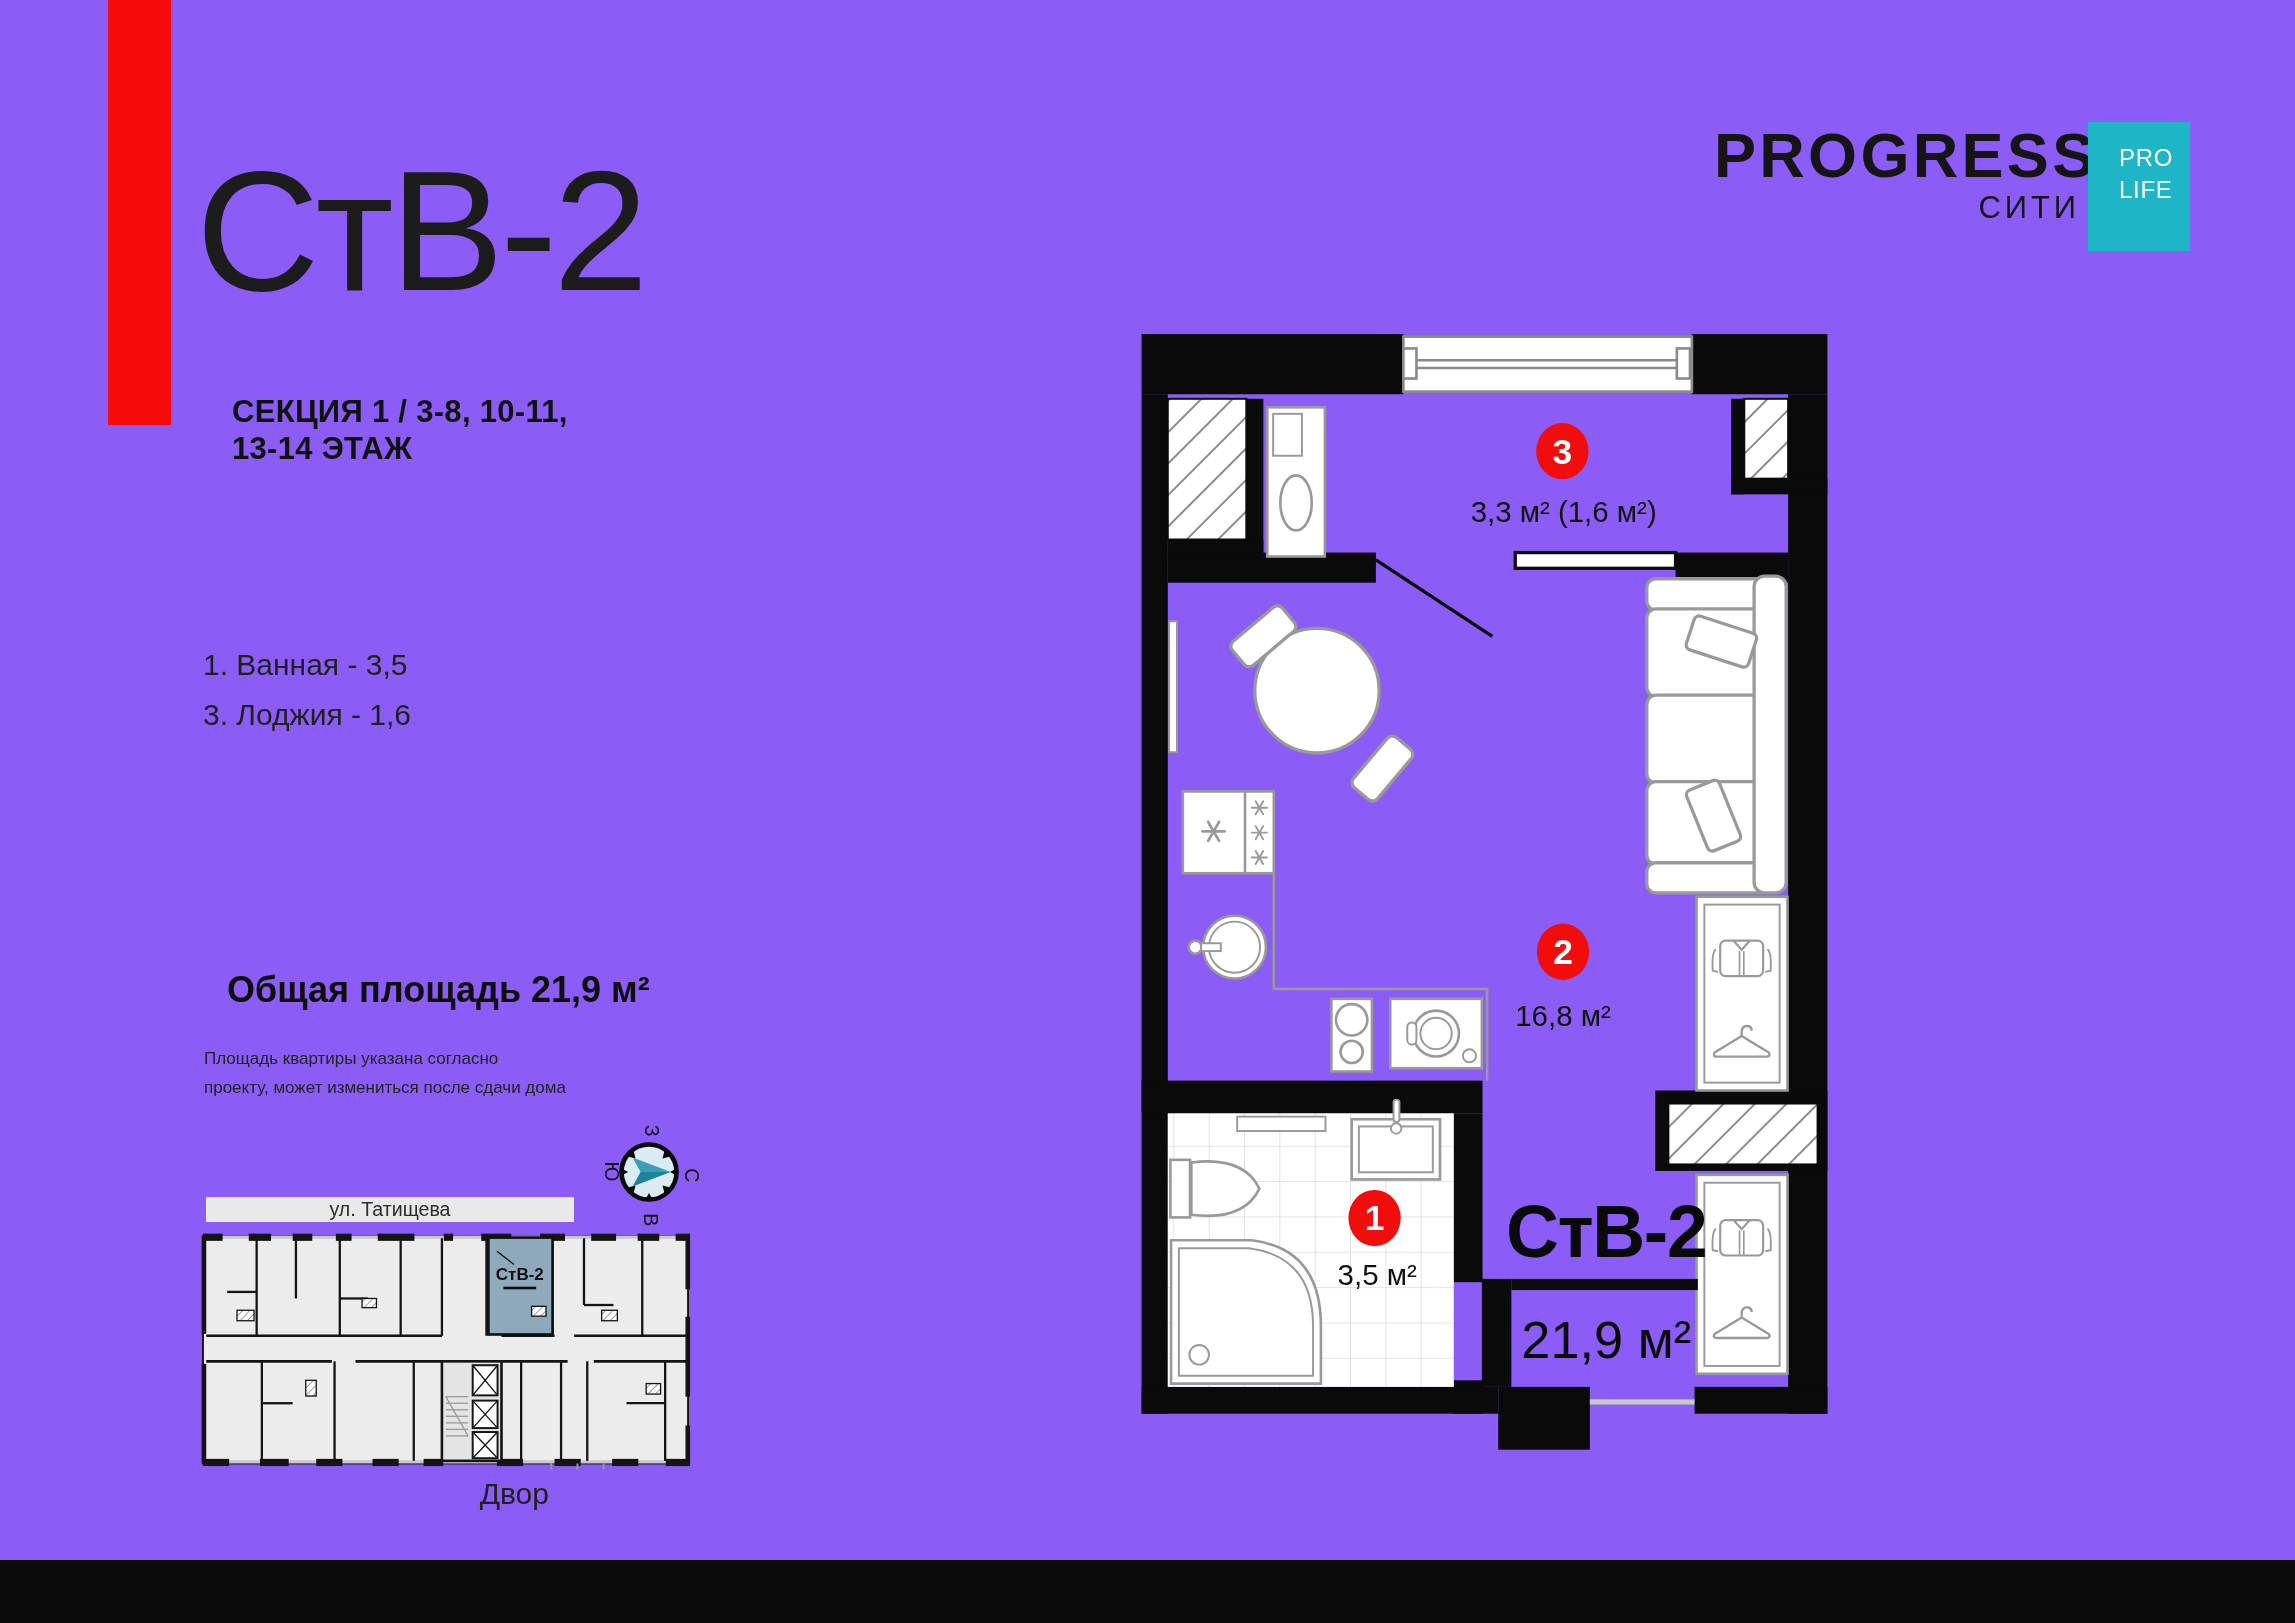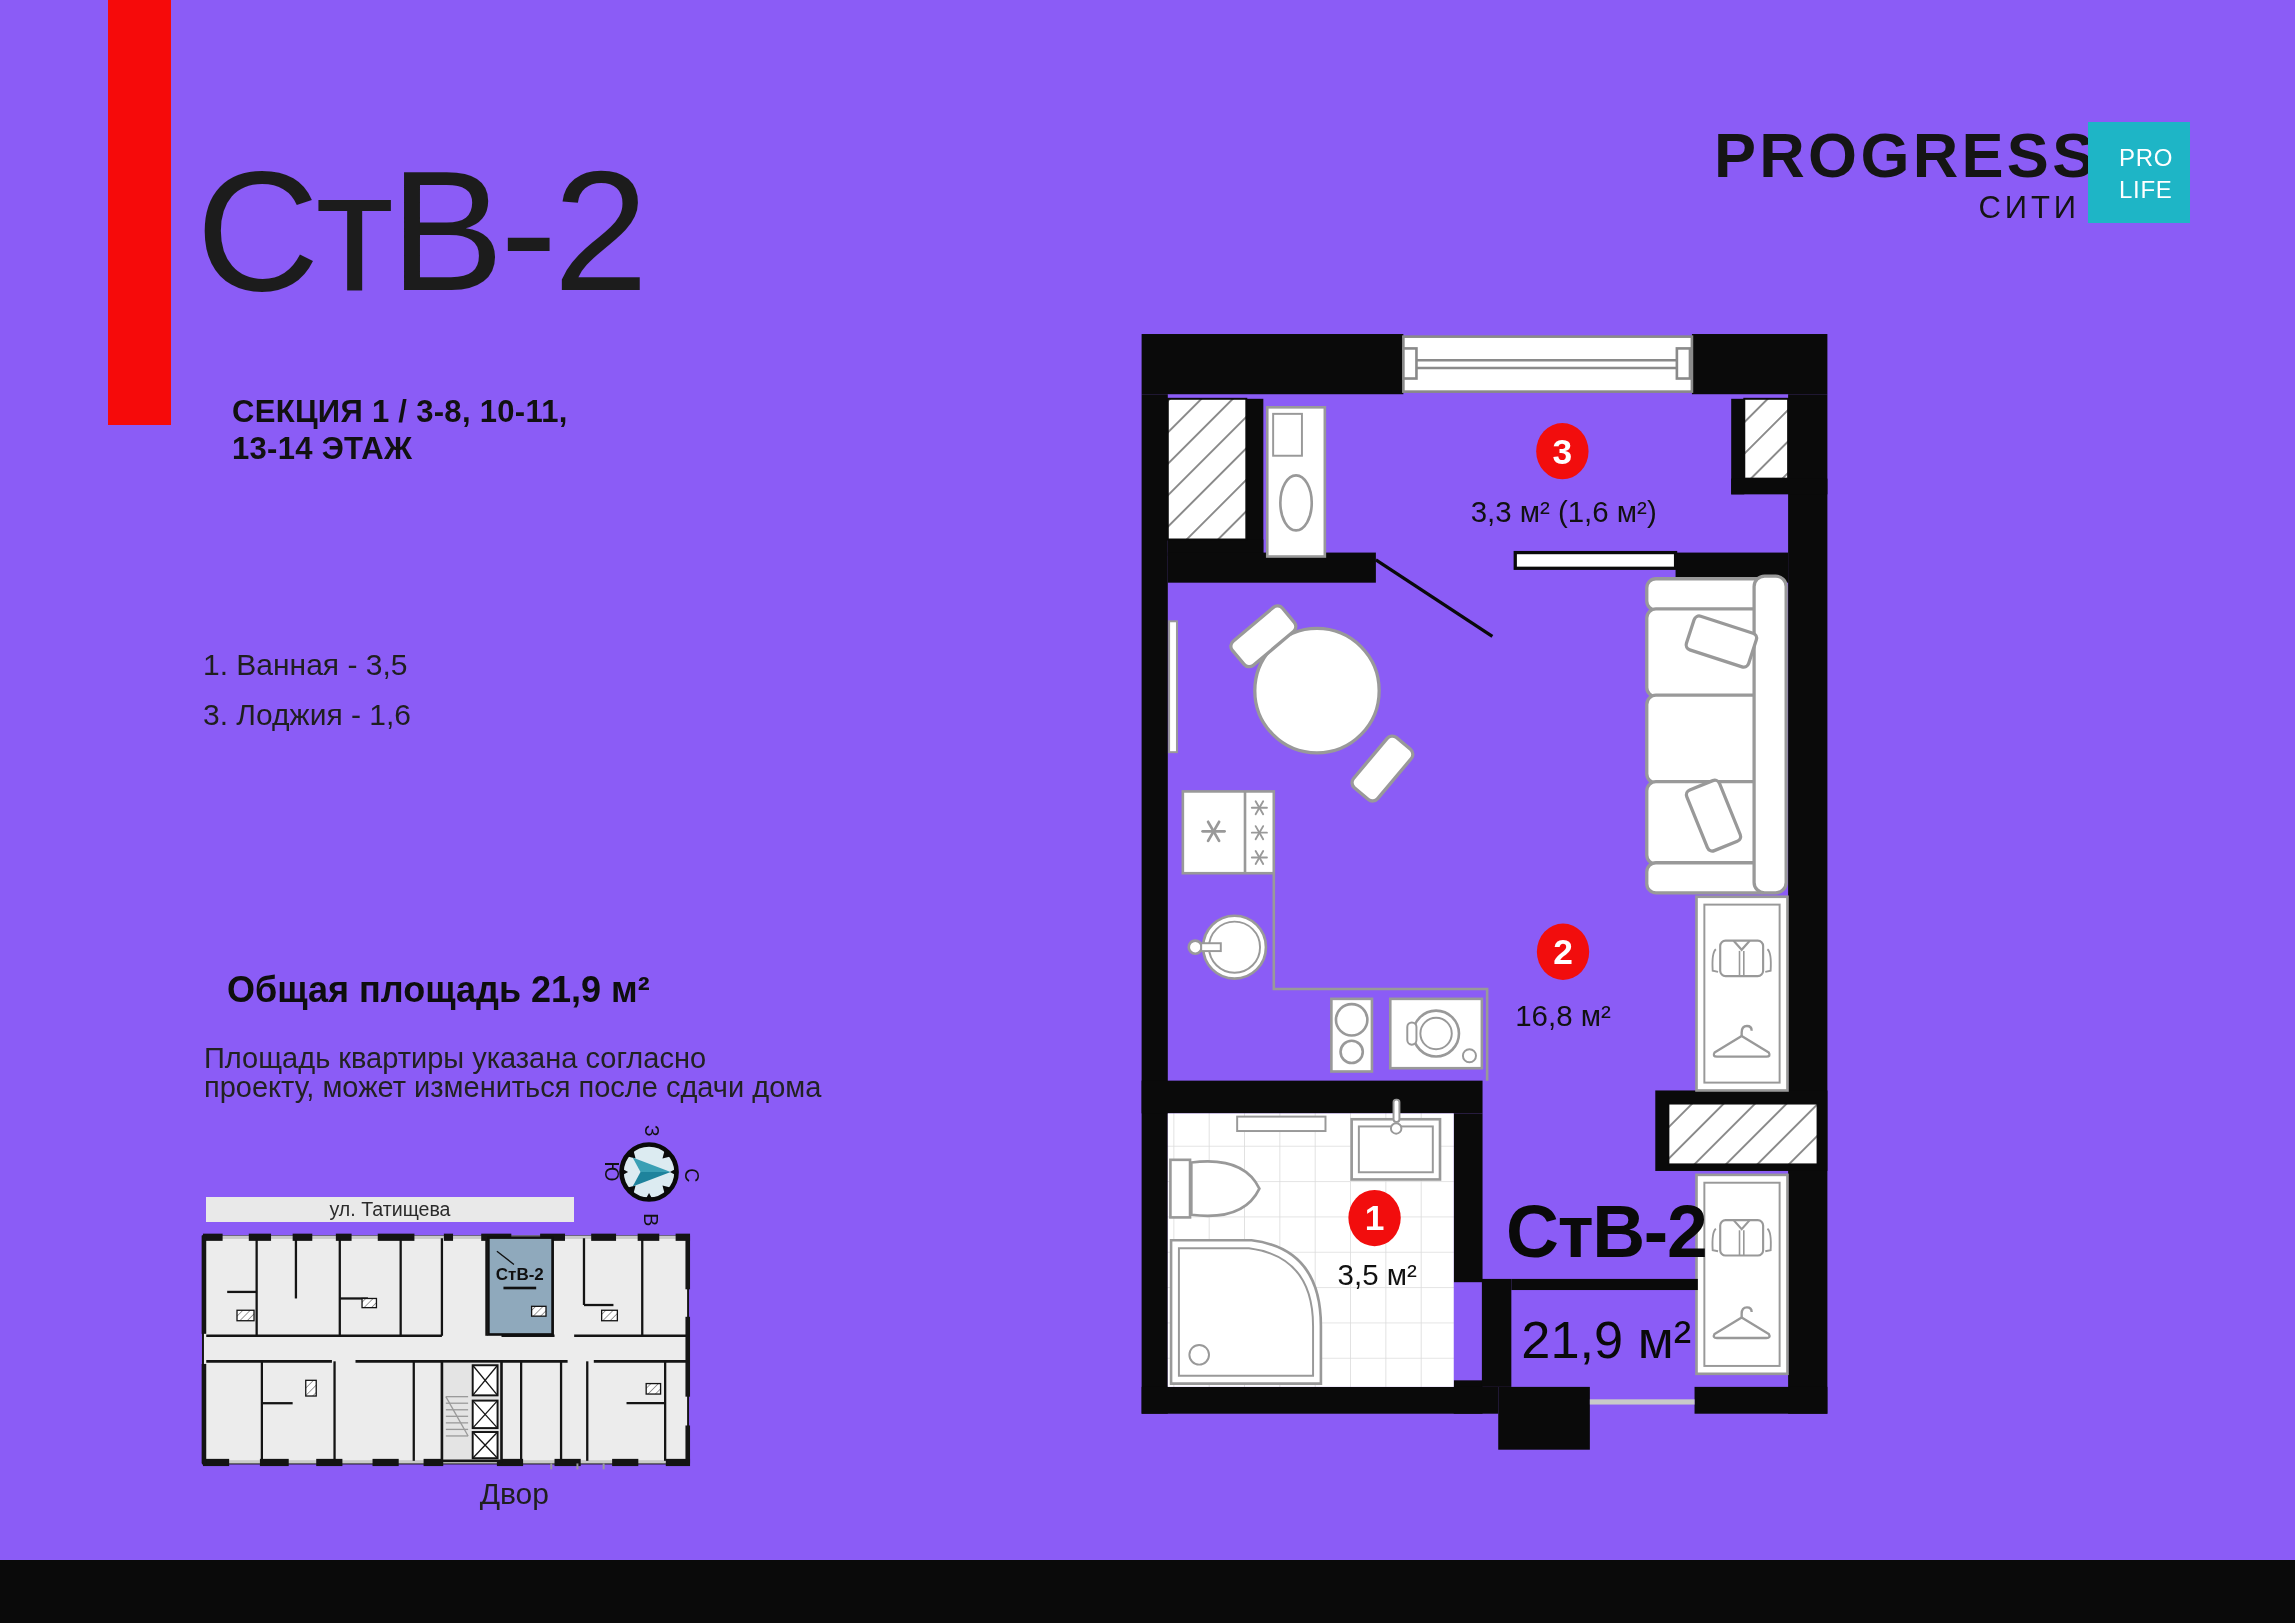--- a/index.html
+++ b/index.html
@@ -10,31 +10,31 @@
   .red-bar{left:108px;top:0;width:63px;height:425px;background:#F60A0A;}
 
   .main-title{left:196px;top:145px;width:589px;font-size:171px;font-weight:500;
               letter-spacing:-3.9px;color:#1c1c1c;line-height:1;}
   .section-head{left:232px;top:393px;width:458px;text-align:left;font-size:31px;
                 font-weight:700;line-height:37px;letter-spacing:0.3px;color:#111;}
 
   .room-list{left:203px;top:640px;font-size:30px;font-weight:400;line-height:50px;color:#1f1f1f;}
 
   .total-area{left:227px;top:969px;font-size:36px;font-weight:700;color:#0e0e0e;}
-  .disclaimer{left:204px;top:1044px;font-size:29px;font-weight:400;line-height:29px;color:#222;}
+  .disclaimer{left:204px;top:1044px;font-size:17px;font-weight:400;line-height:29px;color:#222;}
 
   .street-bar{left:206px;top:1197px;width:368px;height:25px;background:#E9E9E9;
               display:flex;align-items:center;justify-content:center;
               font-size:19.6px;color:#2b2b2b;}
   .yard-label{left:353px;top:1477px;width:196px;text-align:right;font-size:30px;color:#1f1f1f;}
 
   .logo-wrap{left:1714px;top:124px;width:366px;text-align:right;}
   .logo-brand{font-size:63px;font-weight:600;letter-spacing:3.3px;color:#151515;line-height:1;}
   .logo-city{font-size:31px;font-weight:400;letter-spacing:3.9px;color:#151515;margin-top:2.6px;}
-  .logo-badge{left:2088px;top:122px;width:102px;height:101px;background:#1EB5C6;
+  .logo-badge{left:2088px;top:122px;width:102px;height:129px;background:#1EB5C6;
               color:#fff;font-size:24px;line-height:32px;font-weight:400;
               letter-spacing:0.7px;padding-left:31px;padding-top:19.6px;box-sizing:border-box;}
 
   .footer-bar{left:0;top:1560px;width:2295px;height:63px;background:#0A0A0A;}
 
   svg text{font-family:"Liberation Sans", sans-serif;}
   .plan-badge-num{font-size:54px;font-weight:700;fill:#fff;}
   .plan-area-label{font-size:45px;fill:#111;}
   .plan-code{font-size:112px;font-weight:700;fill:#0a0a0a;letter-spacing:-2px;}
   .plan-total{font-size:80px;font-weight:500;fill:#0a0a0a;}

